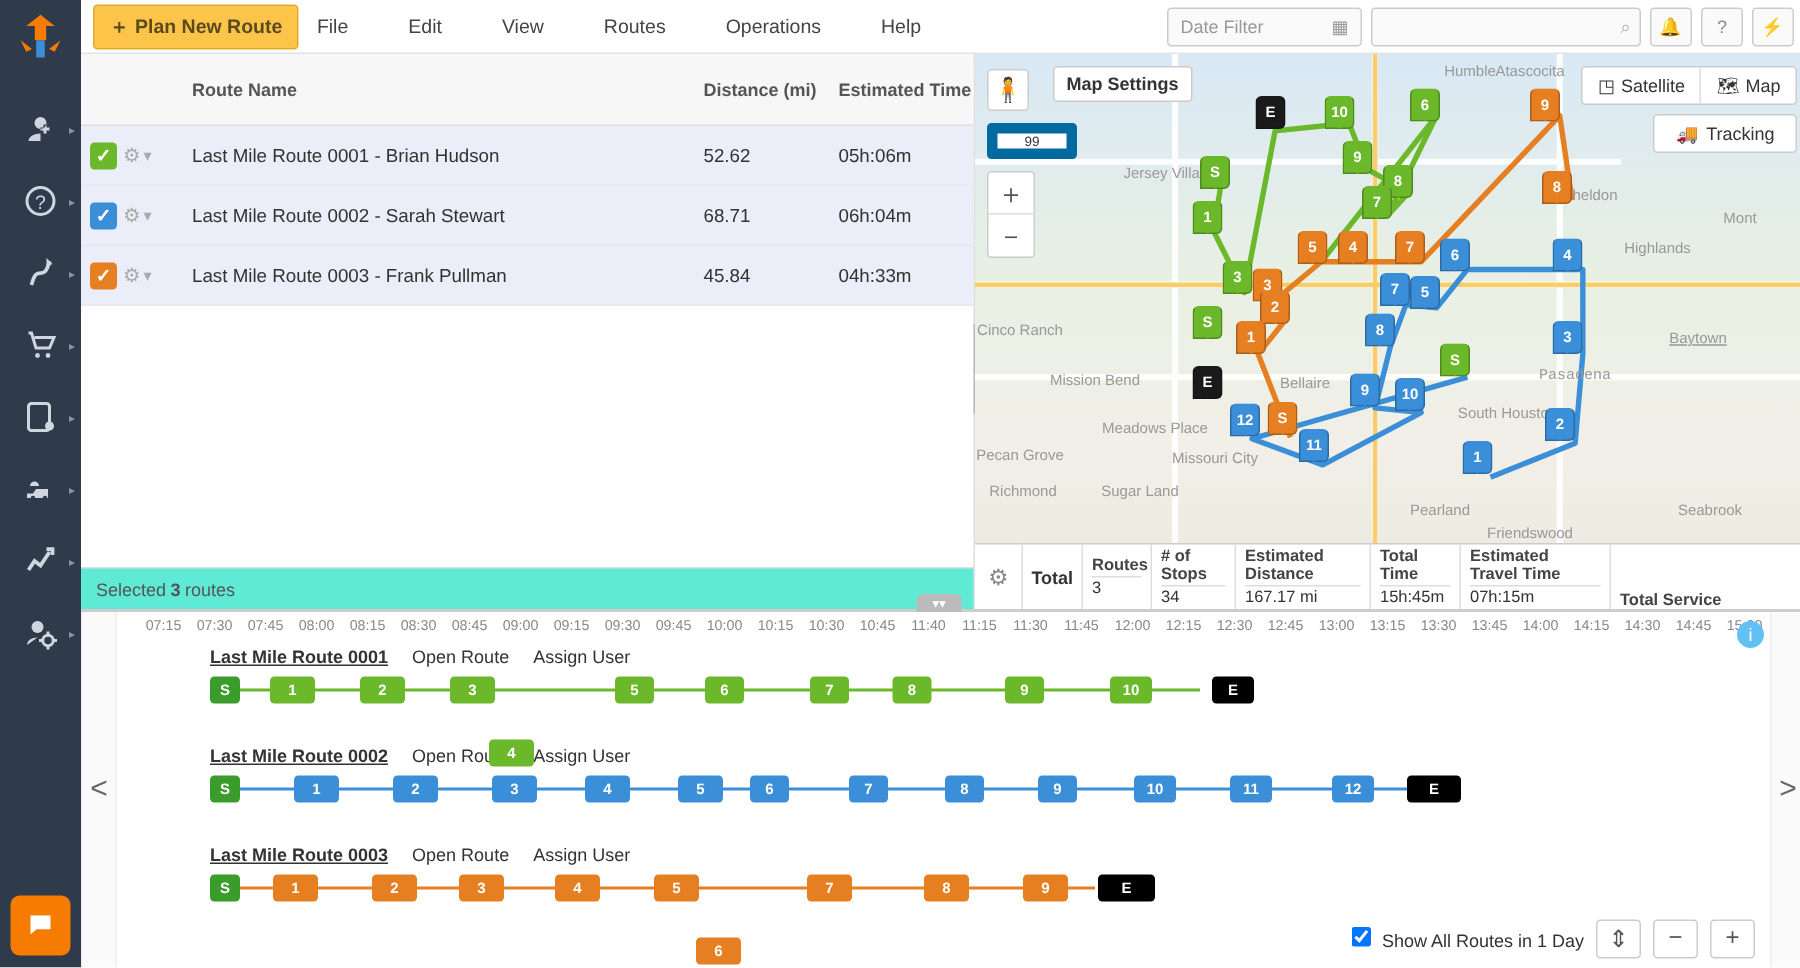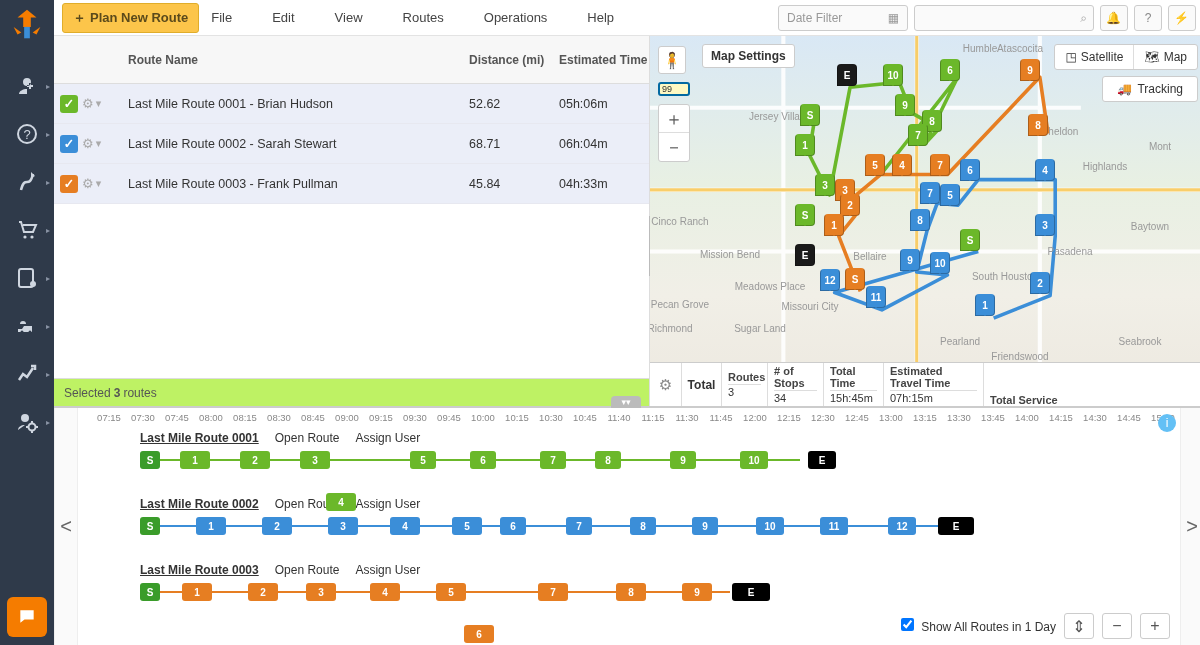--- a/index.html
+++ b/index.html
@@ -29,21 +29,21 @@
   .routes-pane { width:596px; border-right:1px solid #ddd; display:flex; flex-direction:column; position:relative;}
   .routes-head { display:flex; background:#f7f7f7; border-bottom:1px solid #ddd; height:48px; align-items:center; font-size:12px; color:#555; font-weight:600;}
   .col-check { width:28px; }
   .col-gear { width:38px; }
   .col-name { flex:1; padding-left:8px;}
   .col-dist { width:90px; }
   .col-time { width:90px; }
   .route-row { display:flex; align-items:center; height:40px; border-bottom:1px solid #e7e8f0; background:#ebeef8; font-size:12.5px;}
   .route-row .checkbox { width:18px; height:18px; border-radius:3px; display:flex; align-items:center; justify-content:center; color:#fff; font-weight:bold; margin-left:6px; cursor:pointer;}
   .gear { color:#aaa; font-size:13px; cursor:pointer; display:flex; align-items:center; gap:2px;}
-  .routes-foot { height:28px; border-top:1px solid #ddd; display:flex; align-items:center; padding:0 10px; font-size:12px; color:#555; background:#bef264;}
+  .routes-foot { height:28px; border-top:1px solid #ddd; display:flex; align-items:center; padding:0 10px; font-size:12px; color:#555; background:#5eead4;}
   .routes-foot b { margin:0 3px; }
   .collapse-handle { position:absolute; right:-10px; top:180px; width:10px; height:60px; background:#bbb; border-radius:0 4px 4px 0; display:flex; align-items:center; justify-content:center; color:#fff; font-size:10px; cursor:pointer;}
 
   .map-pane { flex:1; position:relative; background:#e8ecef; overflow:hidden;}
   .map-bg { position:absolute; inset:0; background:
     linear-gradient(#d9e8f5 0%, #e8f0e3 40%, #f1efe7 70%, #ece8df 100%);
   }
   .roads { position:absolute; inset:0; }
   .map-controls-left { position:absolute; left:8px; top:10px; display:flex; flex-direction:column; gap:8px; }
   .pegman { width:28px; height:28px; background:#fff; border:1px solid #ccc; border-radius:3px; display:flex; align-items:center; justify-content:center; font-size:16px;}
@@ -84,21 +84,21 @@
   .stop { position:absolute; top:0; height:18px; min-width:20px; border-radius:3px; color:#fff; font-size:10px; font-weight:bold; display:flex; align-items:center; justify-content:center; }
   .stop.se { background:#000 !important; }
   .stop.start{ background:#3a9c2a !important; width:20px;}
   .g { background:#6bb82a; color:#fff;} .b{background:#3b8ed8;} .o{background:#e67e22;}
   .tl-line.g{background:#6bb82a;} .tl-line.b{background:#3b8ed8;} .tl-line.o{background:#e67e22;}
 
   .tl-footer { position:absolute; bottom:6px; right:10px; display:flex; align-items:center; gap:8px; font-size:12px;}
   .tl-footer .sqbtn { width:30px; height:26px; border:1px solid #ccc; border-radius:3px; display:flex; align-items:center; justify-content:center; cursor:pointer; background:#fff; font-size:16px; color:#555;}
   .tl-footer input { margin-right:4px;}
   .info-dot { position:absolute; right:4px; top:6px; width:18px; height:18px; border-radius:50%; background:#63c0f5; color:#fff; font-size:12px; display:flex; align-items:center; justify-content:center;}
-  .shield { font-size:9px; background:#fef9c3; border:2px solid #0369a1; border-radius:3px; padding:0 2px;}
+  .shield { font-size:9px; background:#ffffff; border:7px solid #0369a1; border-radius:3px; padding:0 18px;}
 </style>
 </head>
 <body>
 
 <div class="app">
   <div class="sidebar">
     <div class="logo">
       <svg viewBox="0 0 40 40">
           <g fill="#f57c00">
             <path d="M20 4 L30 12 L24 12 L24 22 L16 22 L16 12 L10 12 Z"></path>
@@ -286,31 +286,31 @@
             </g>
           </svg>
           <div id="place-labels">
               <div class="label" style="left: 130px; top: 80px;">Jersey Village</div>
               <div class="label" style="left: 30px; top: 185px;">Cinco Ranch</div>
               <div class="label" style="left: 80px; top: 218px;">Mission Bend</div>
               <div class="label" style="left: 120px; top: 250px;">Meadows Place</div>
               <div class="label" style="left: 160px; top: 270px;">Missouri City</div>
               <div class="label" style="left: 30px; top: 268px;">Pecan Grove</div>
               <div class="label" style="left: 110px; top: 292px;">Sugar Land</div>
-              <div class="label" style="left: 20px; top: 292px;">Richmond</div>
+              <div class="label" style="left: 32px; top: 292px;">Richmond</div>
               <div class="label" style="left: 220px; top: 220px;">Bellaire</div>
               <div class="label" style="left: 355px; top: 240px;">South Houston</div>
-              <div class="label" style="left: 420px; top: 215px;">Pasadena</div>
+              <div class="label" style="left: 400px; top: 215px; font-family: Liberation Mono, monospace;">Pasadena</div>
               <div class="label" style="left: 310px; top: 305px;">Pearland</div>
               <div class="label" style="left: 370px; top: 12px;">Atascocita</div>
               <div class="label" style="left: 330px; top: 12px;">Humble</div>
               <div class="label" style="left: 410px; top: 95px;">Sheldon</div>
               <div class="label" style="left: 455px; top: 130px;">Highlands</div>
               <div class="label" style="left: 510px; top: 110px;">Mont</div>
-              <div class="label" style="left: 500px; top: 190px;">Baytown</div>
+              <div class="label" style="left: 482px; top: 190px; text-decoration: underline;">Baytown</div>
               <div class="label" style="left: 490px; top: 305px;">Seabrook</div>
               <div class="label" style="left: 370px; top: 320px;">Friendswood</div>
             </div>
           <div id="map-markers">
               <div class="marker" style="left: 197px; top: 50px; background: rgb(26, 26, 26); border-top-color: rgb(26, 26, 26);">E</div>
               <div class="marker" style="left: 243px; top: 50px; background: rgb(107, 184, 42); border-top-color: rgb(107, 184, 42);">10</div>
               <div class="marker" style="left: 300px; top: 45px; background: rgb(107, 184, 42); border-top-color: rgb(107, 184, 42);">6</div>
               <div class="marker" style="left: 380px; top: 45px; background: rgb(230, 126, 34); border-top-color: rgb(230, 126, 34);">9</div>
               <div class="marker" style="left: 255px; top: 80px; background: rgb(107, 184, 42); border-top-color: rgb(107, 184, 42);">9</div>
               <div class="marker" style="left: 282px; top: 96px; background: rgb(107, 184, 42); border-top-color: rgb(107, 184, 42);">8</div>
@@ -370,20 +370,24 @@
             <div class="gearcell">⚙</div>
             <div class="totalcell">Total</div>
             <div id="totals-cols" style="display:flex; flex:1;">
                 <div class="tcell" style="width: 46px;">
                   <div class="th">Routes</div>
                   <div class="tv">3</div>
                 </div>
                 <div class="tcell" style="width: 56px;">
                   <div class="th"># of Stops</div>
                   <div class="tv">34</div>
+                </div>
+                <div class="tcell" style="width: 90px;">
+                  <div class="th">Estimated Distance</div>
+                  <div class="tv">167.17 mi</div>
                 </div>
                 <div class="tcell" style="width: 60px;">
                   <div class="th">Total Time</div>
                   <div class="tv">15h:45m</div>
                 </div>
                 <div class="tcell" style="width: 100px;">
                   <div class="th">Estimated Travel Time</div>
                   <div class="tv">07h:15m</div>
                 </div>
                 <div class="tcell" style="width: 100px; margin-top: 48px;">

